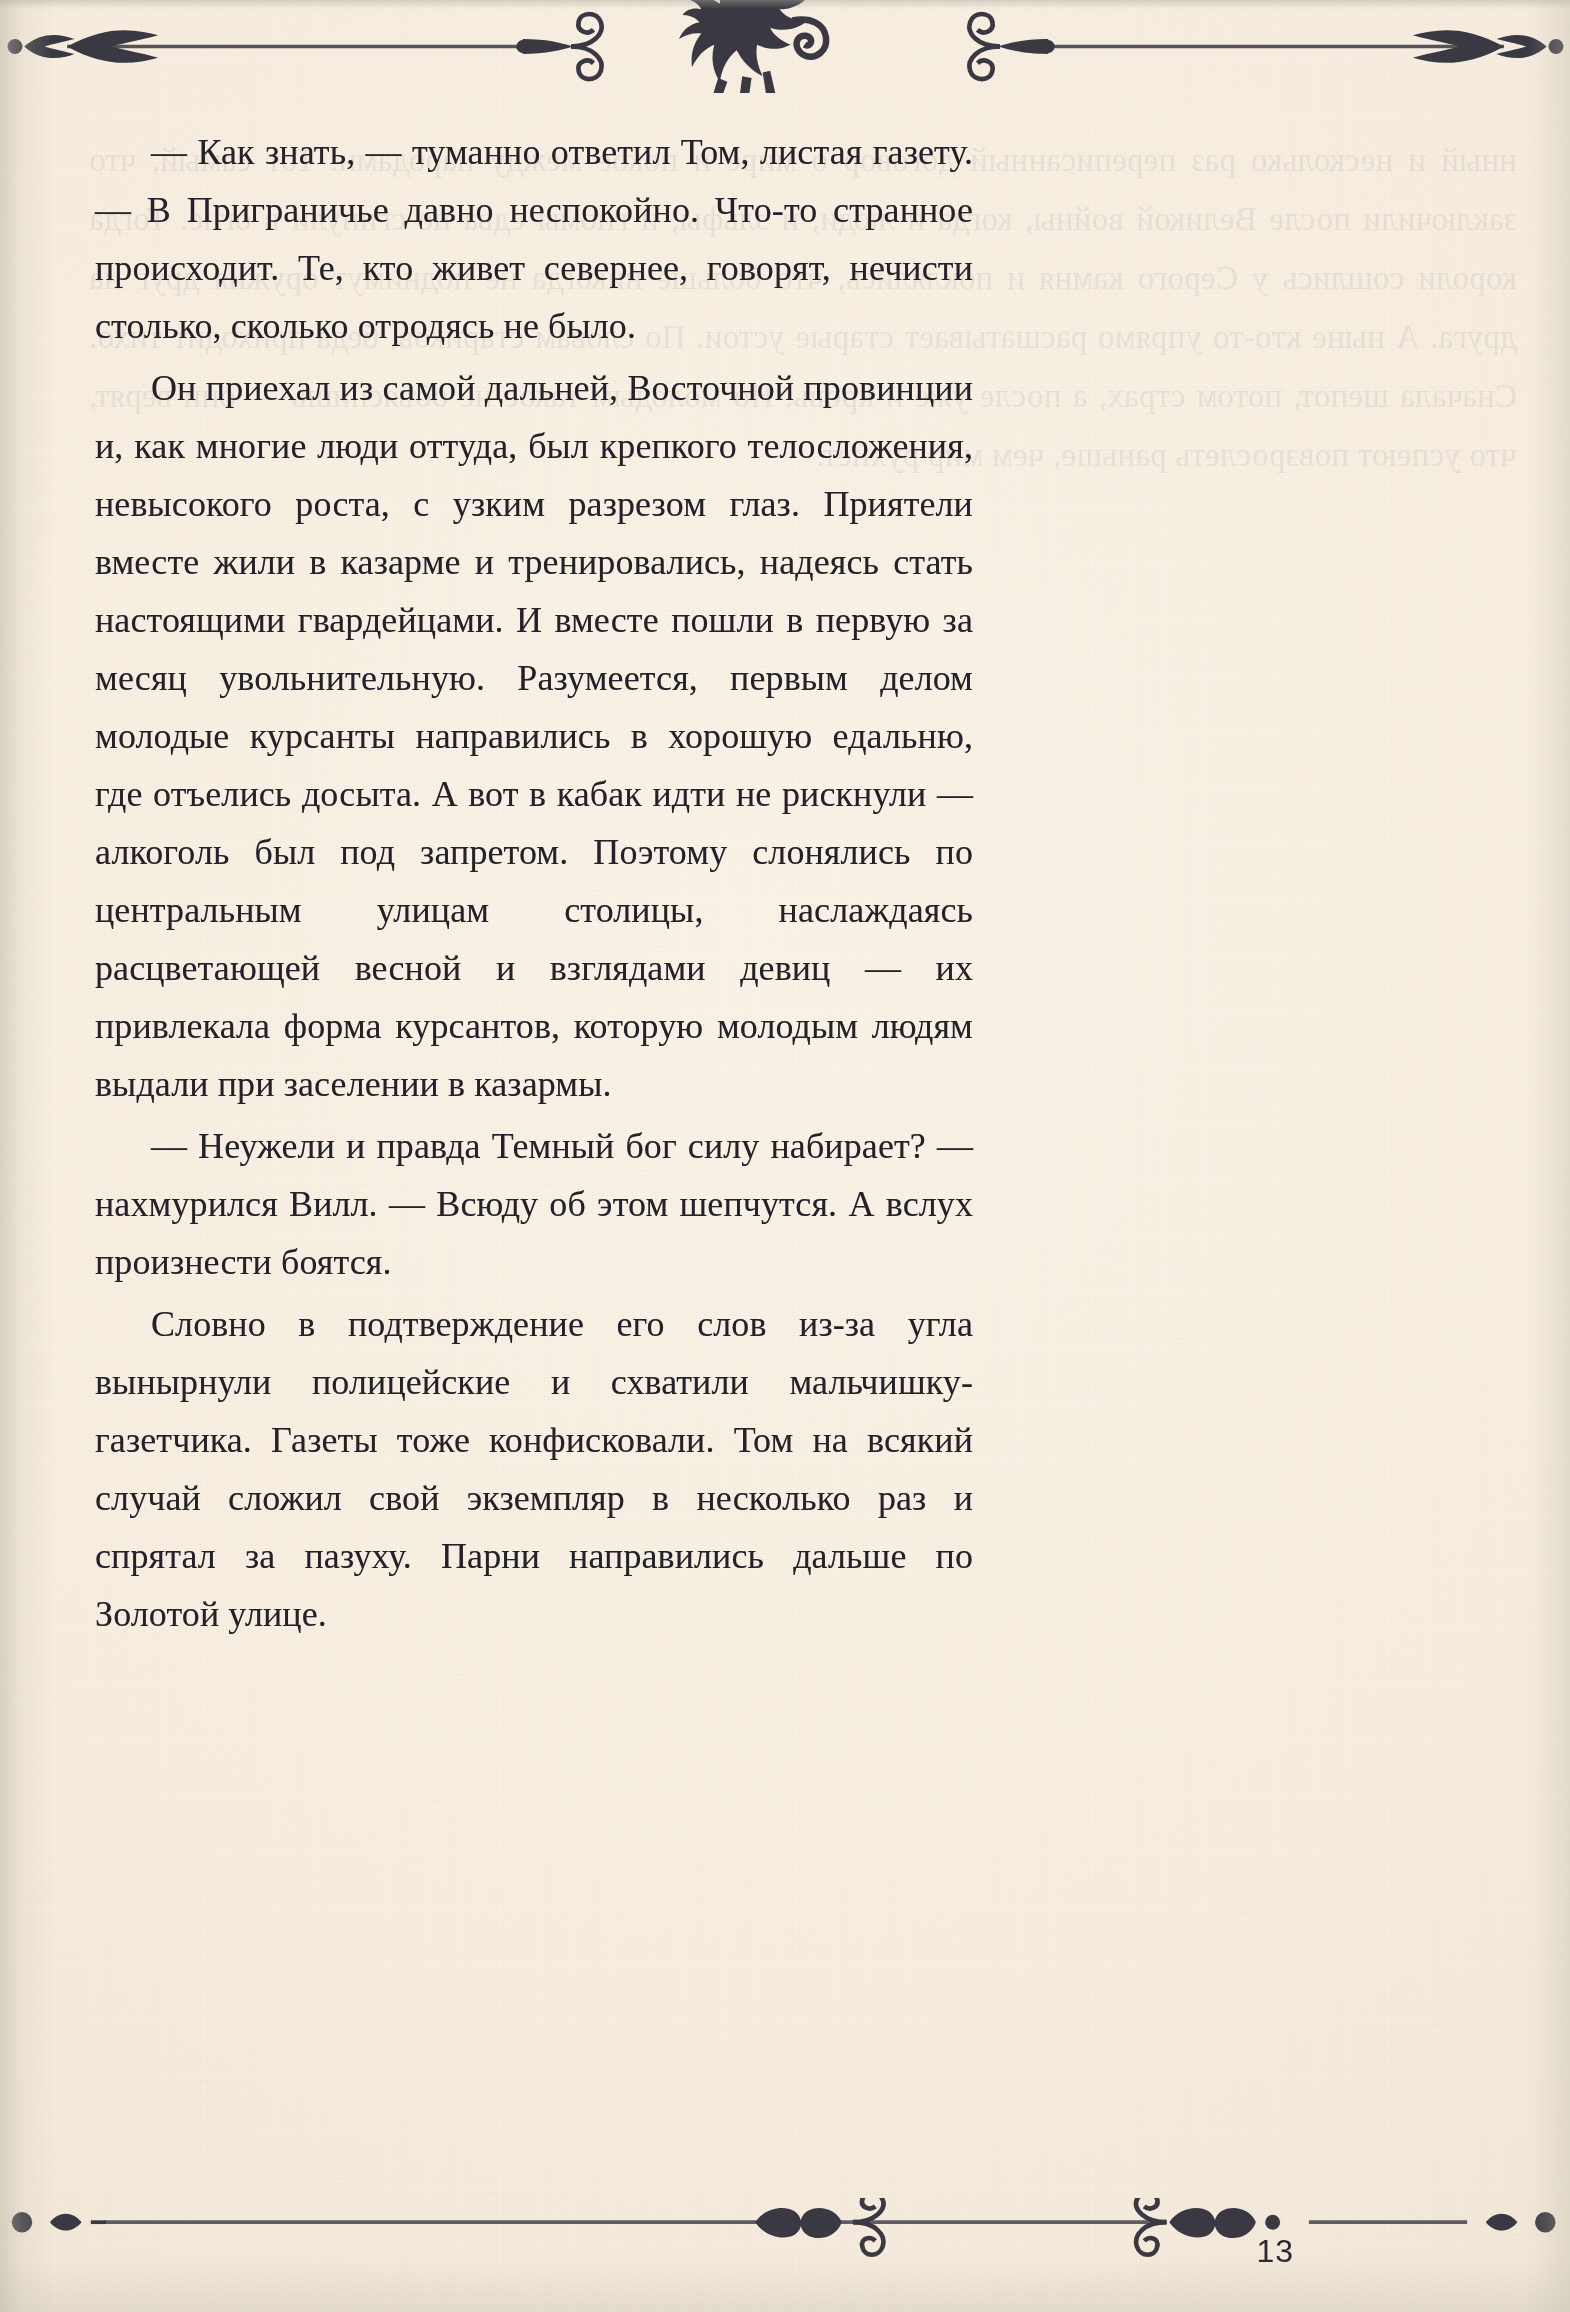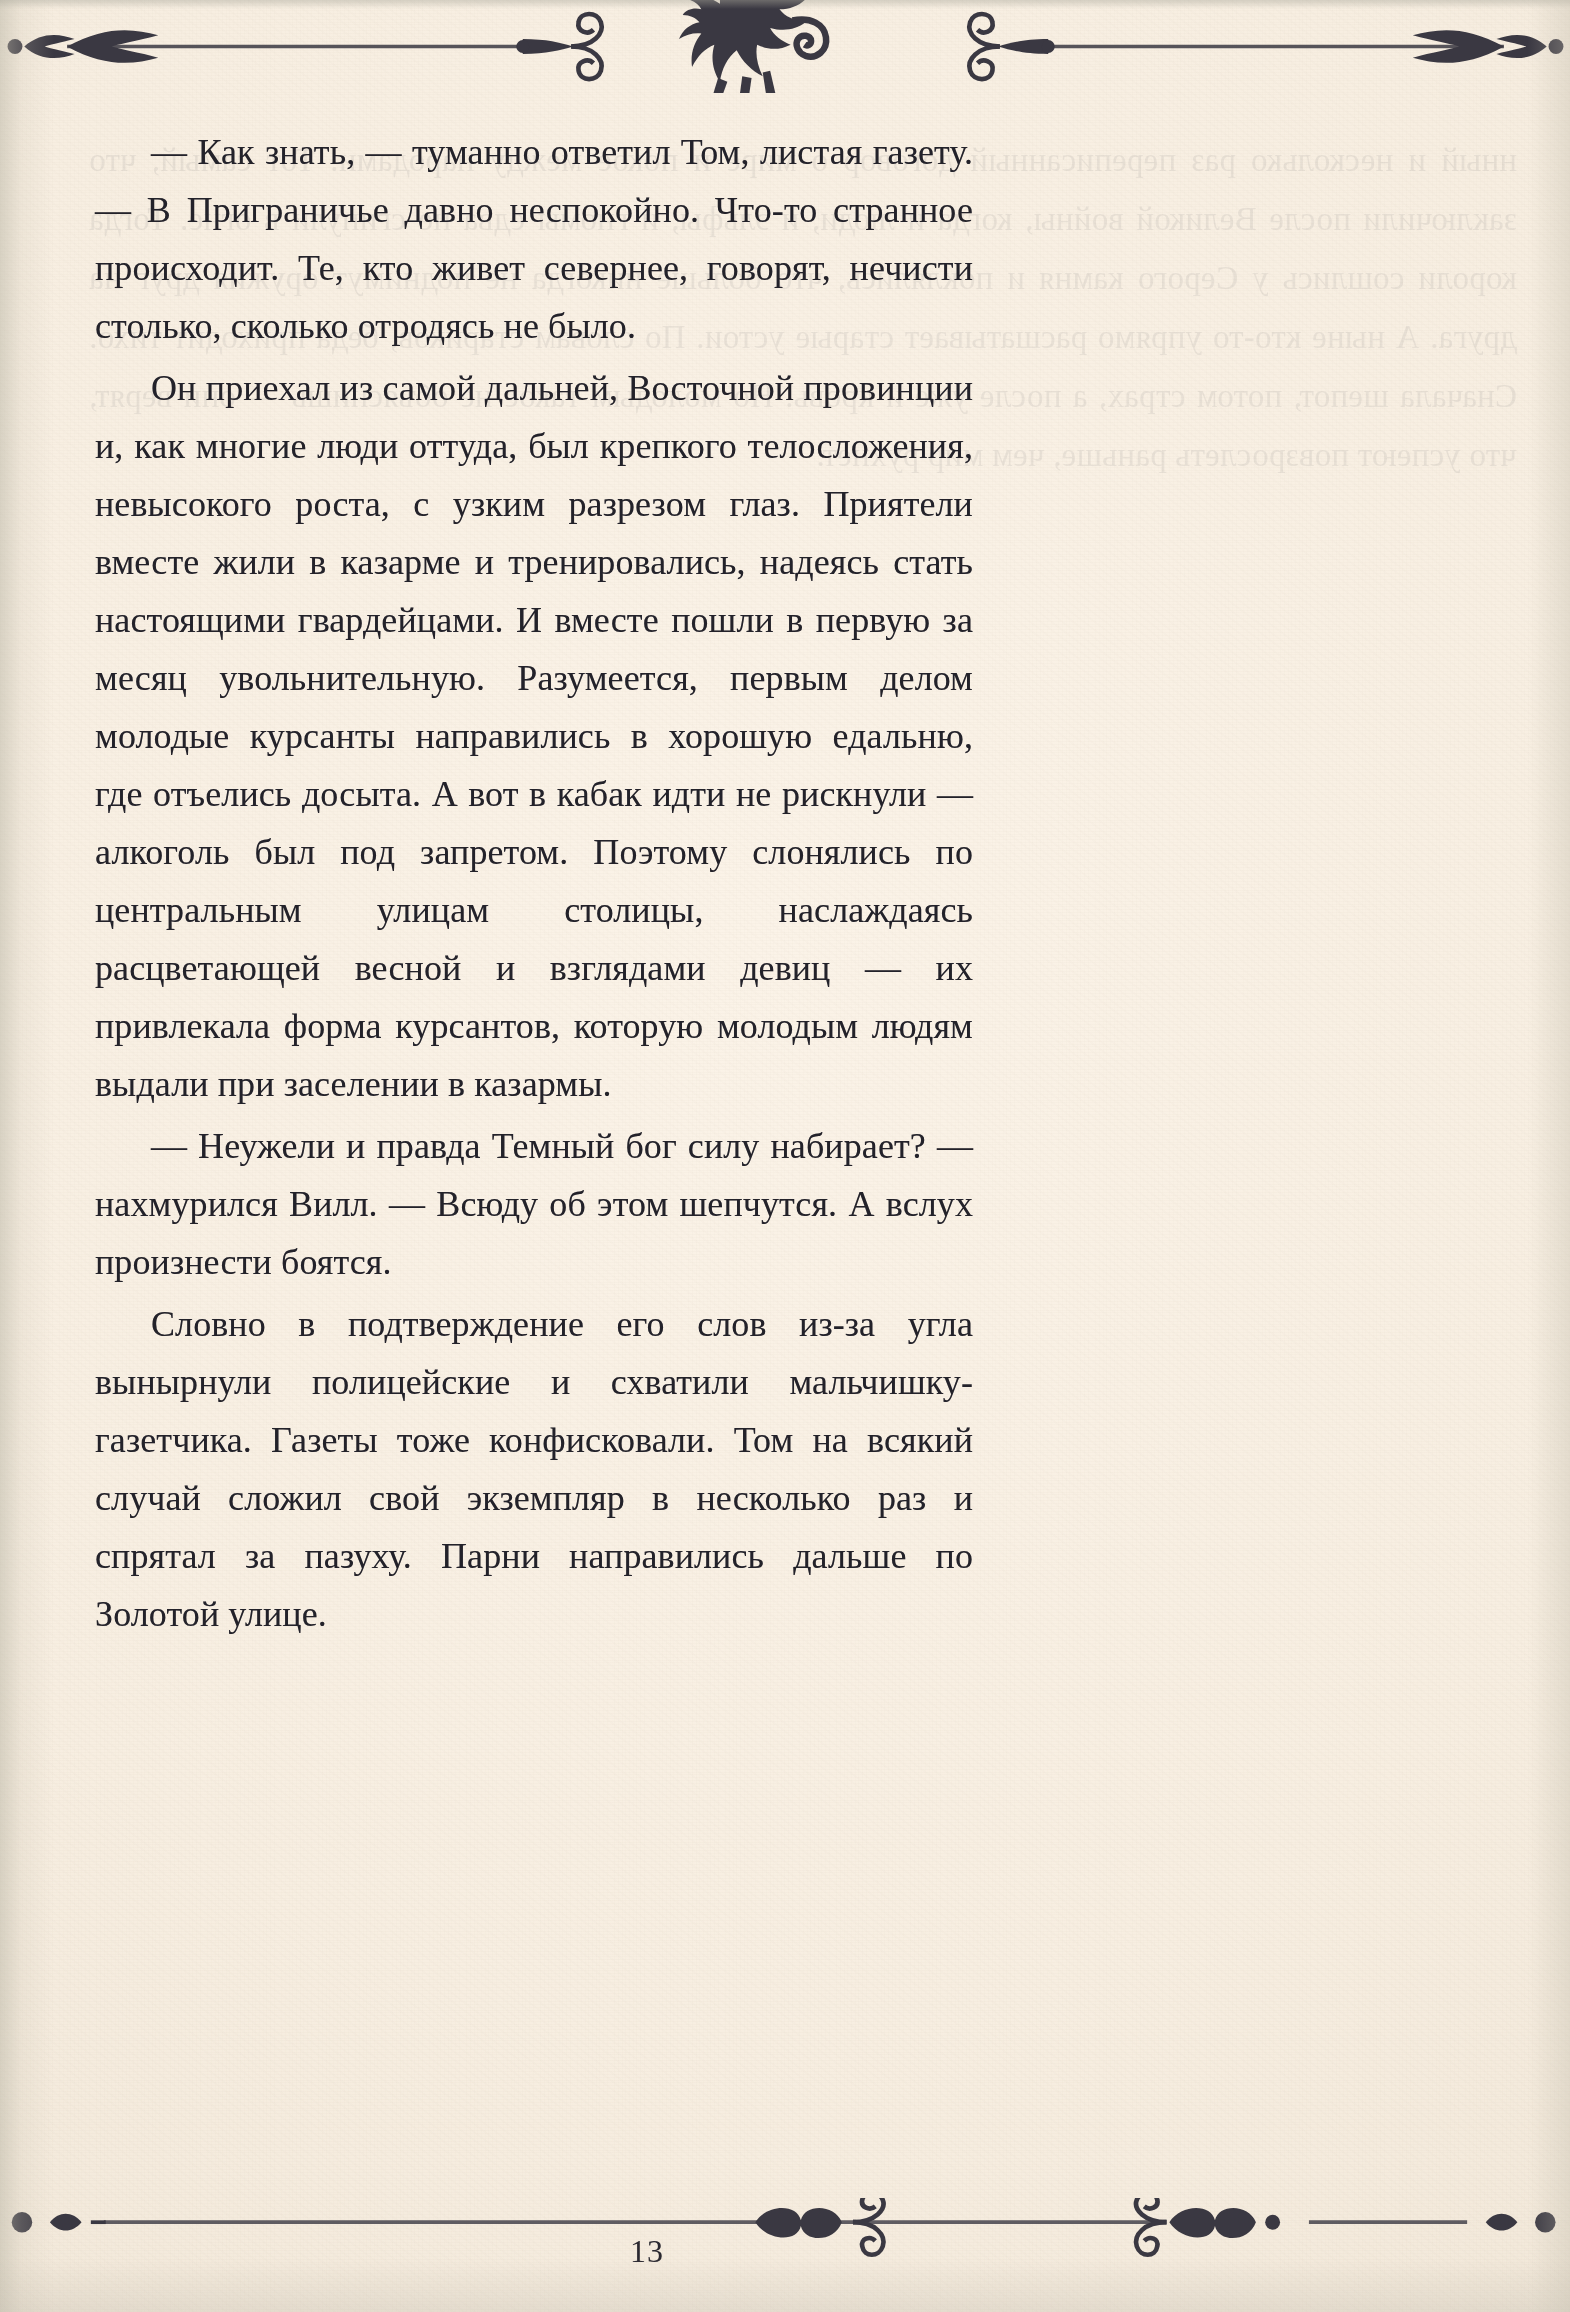--- a/index.html
+++ b/index.html
@@ -108,24 +108,24 @@
     bottom: 48px;
     left: 0;
     width: 1571px;
     height: 67px;
   }
   .page-number {
     position: absolute;
     bottom: 43px;
     left: 0;
     width: 1294px;
-    text-align: center;
+    text-align: right;
     font-size: 32px;
     color: #2a2830;
-    font-family: Liberation Serif, serif;
+    font-family: Liberation Sans, sans-serif;
     letter-spacing: 0.9px;
   }
 
   .ink { fill: #3a3842; }
 </style>
 </head>
 <body>
 
 <div class="page">
 

